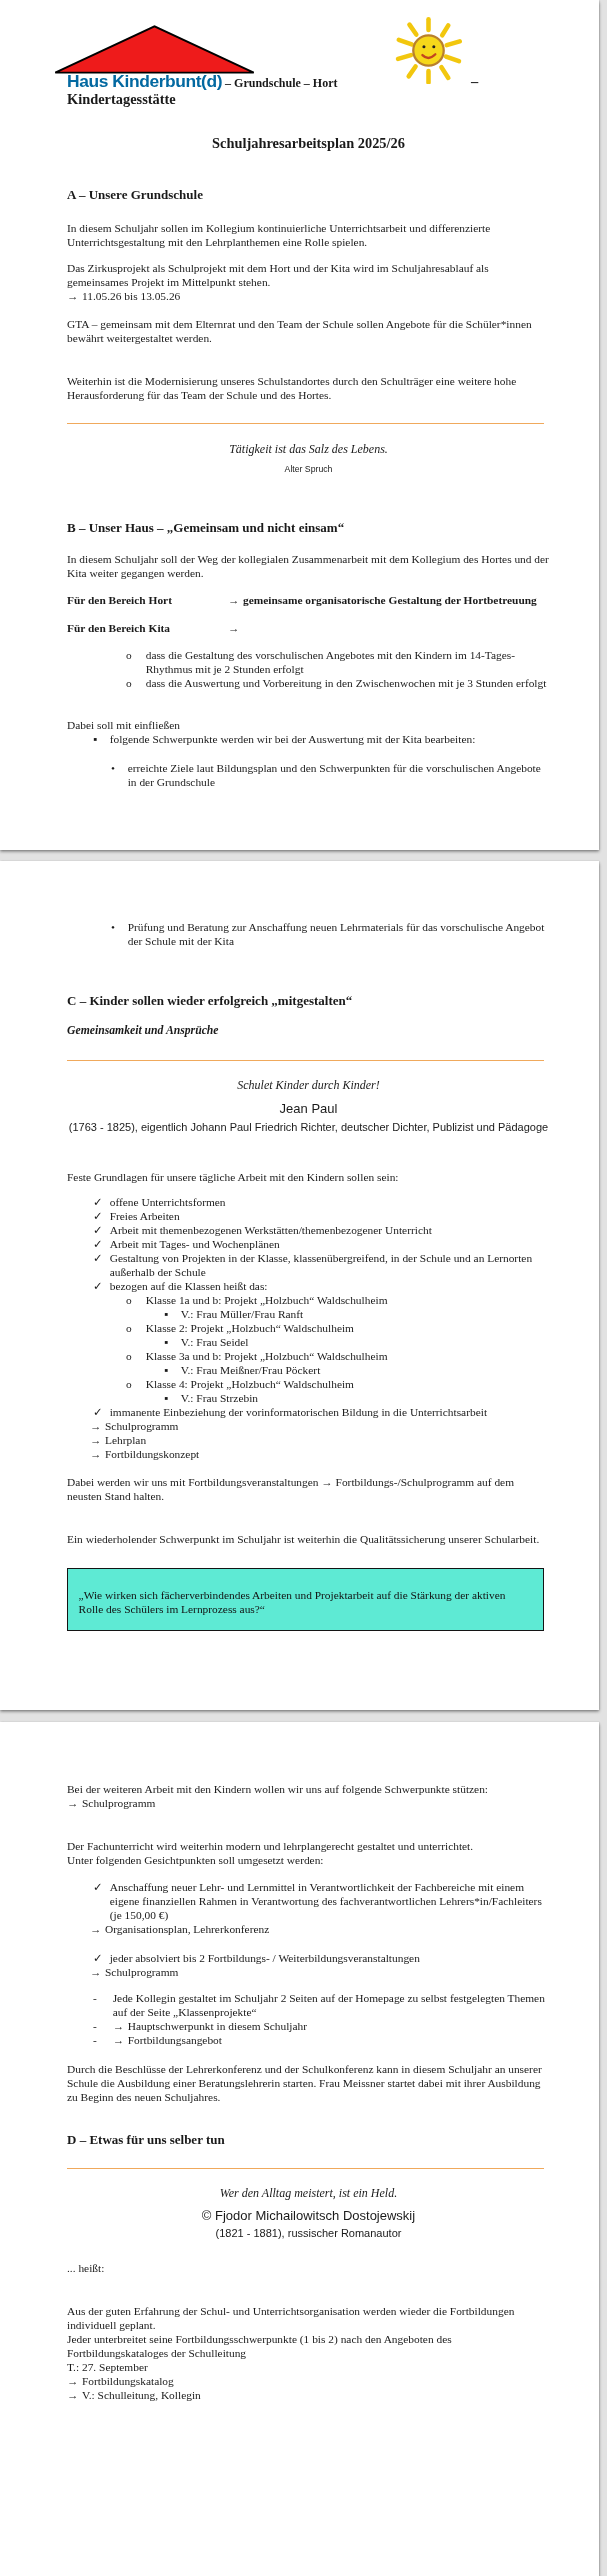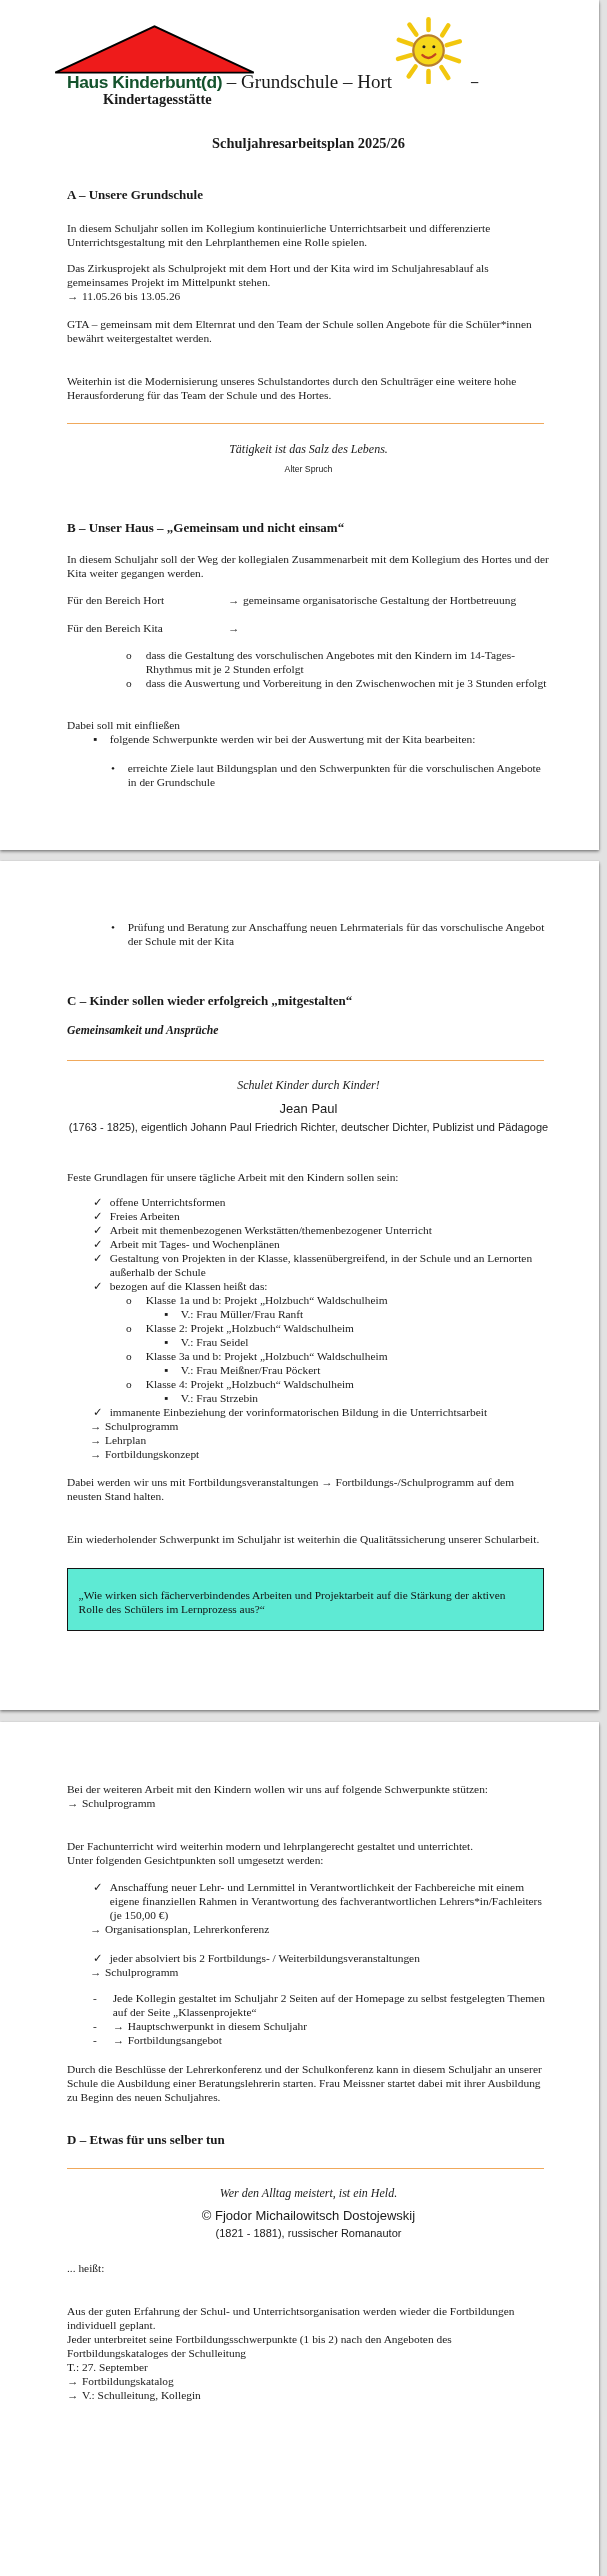--- a/index.html
+++ b/index.html
@@ -35,36 +35,36 @@
   .mk26{ flex:0 0 19.7px; }
   .mk20{ flex:0 0 15px; }
   .i30 { padding-left:23px; }
   .i34 { padding-left:26px; }
   .i58 { padding-left:44px; }
   .i78 { padding-left:59px; }
   .i128{ padding-left:97px; }
   .sp  { margin-top:14px; }
   .txt { flex:1; }
 
-  .rowf { display:flex; align-items:center; }
+  .rowf { display:flex; align-items:center;font-weight:bold; }
   .rlabel { flex:0 0 161px; }
 
   .fbox {
     position:absolute; left:67px; width:477px;
     background:#5eead4; border:1.5px solid #141414;
     padding:19px 10.6px 13px 10.6px; font-size:11.4px; line-height:14.4px; color:#111;
   }
 
   .roof { position:absolute; left:53px; top:23.5px; width:203px; height:51px; }
   .brandline  { position:absolute; left:67px; top:71px; white-space:nowrap; }
-  .brandname  { font-family:"Liberation Sans", sans-serif; font-weight:800; font-size:17.4px; letter-spacing:-0.4px; color:#14532d; }
-  .brandsuffix{ font-weight:400; font-size:19px; }
+  .brandname  { font-family:"Liberation Sans", sans-serif; font-weight:800; font-size:17.4px; letter-spacing:-0.4px; color:#0369a1; }
+  .brandsuffix{ font-weight:700; font-size:12px; }
   .sun  { position:absolute; left:395px; top:16.7px; width:67px; height:67px; }
   .branddash  { position:absolute; left:471px; top:73px; font-weight:700; font-size:14.4px; }
-  .brandline2 { position:absolute; left:67px; top:91px; font-weight:700; font-size:14.4px;margin-left:36px; }
+  .brandline2 { position:absolute; left:67px; top:91px; font-weight:700; font-size:14.4px; }
 </style>
 </head>
 <body>
 
 <div id="canvas">
 
   <div class="page" id="pg1">
 
     <svg class="roof" viewBox="0 0 268 67">
       <polygon points="3,64 134,3 265,64" fill="#ee1b1b" stroke="#000000" stroke-width="2.5"></polygon>

